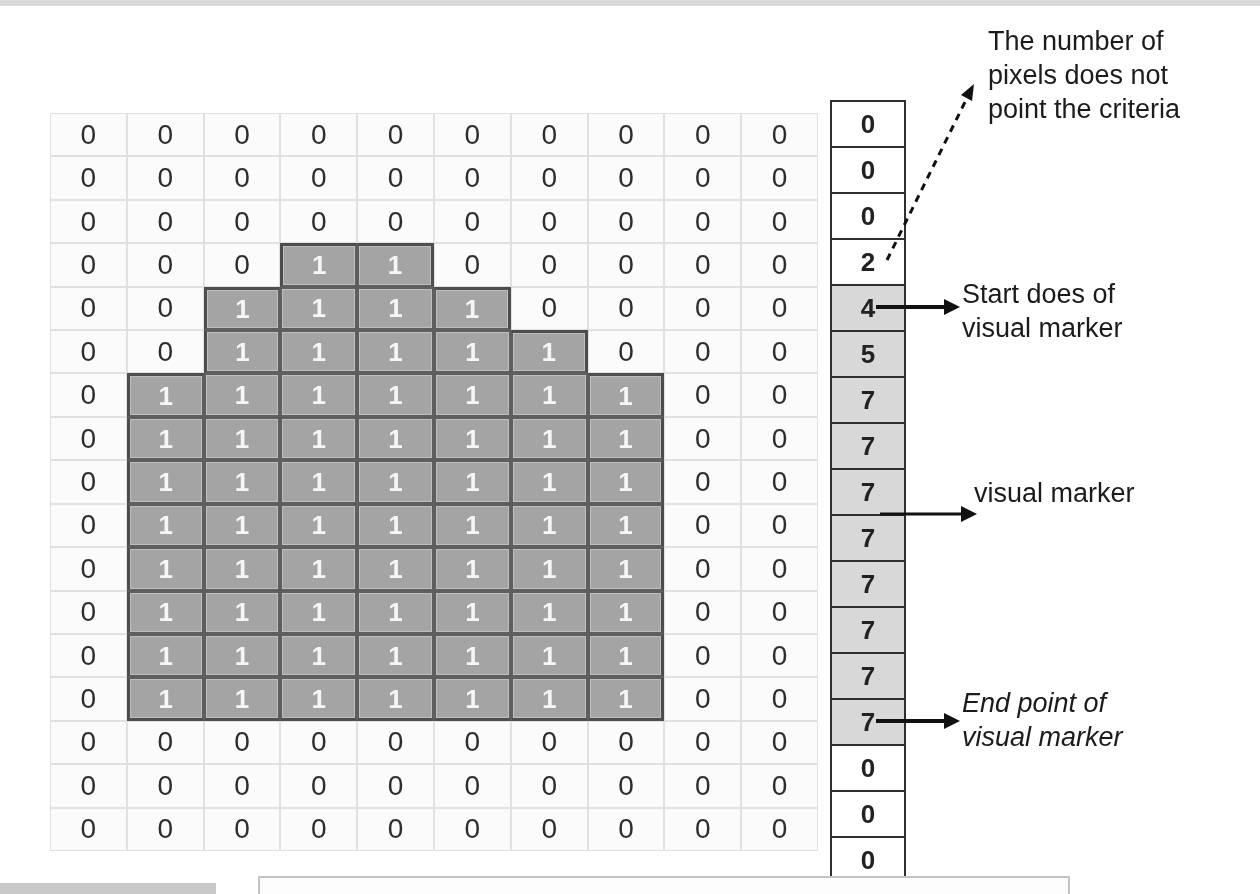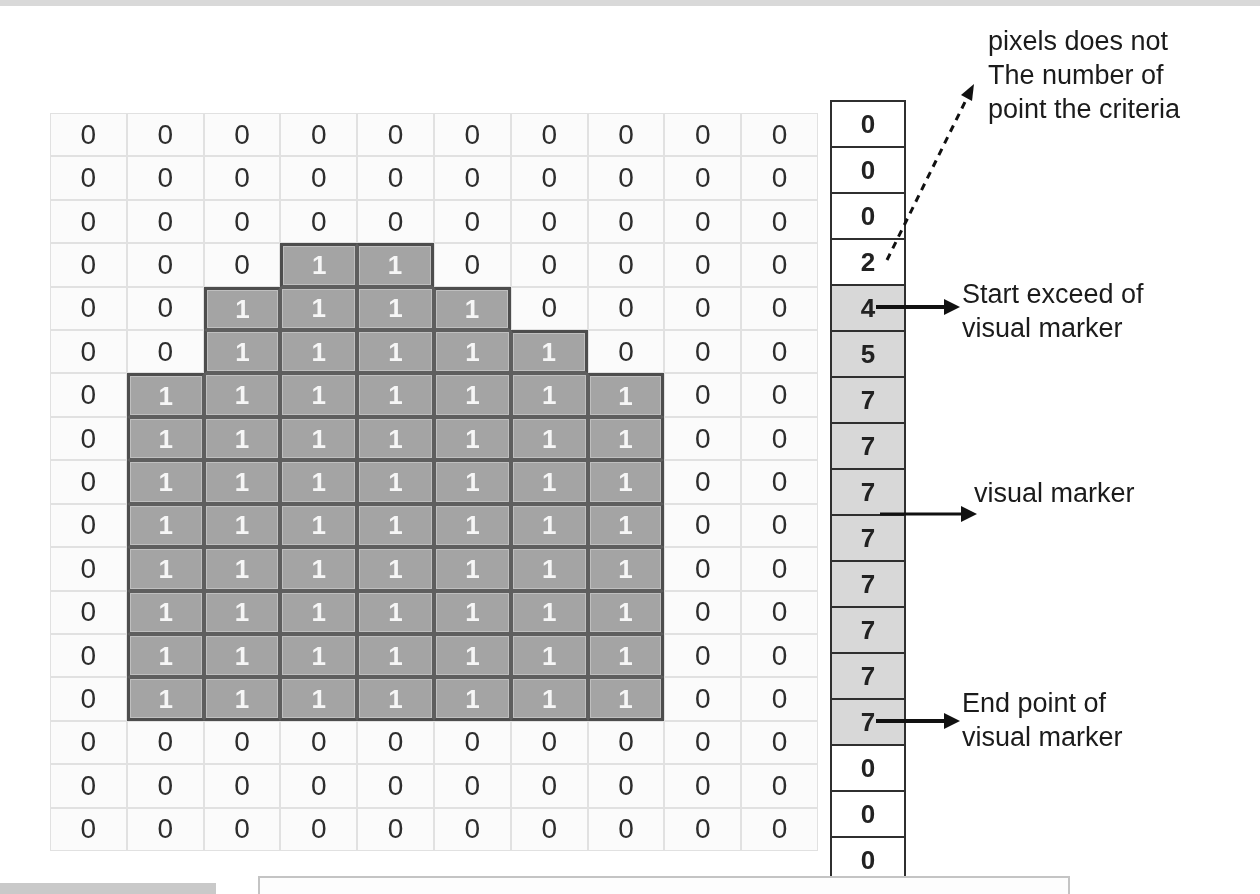--- a/index.html
+++ b/index.html
@@ -25,21 +25,21 @@
     box-sizing:border-box;width:76px;height:48px;margin-top:-2px;
     display:flex;align-items:center;justify-content:center;
     font-size:26px;font-weight:bold;
   }
   .sumcell:first-child{margin-top:0;}
   
   .ann{position:absolute;font-size:27px;line-height:34px;white-space:nowrap;}
   .ann-criteria{left:988px;top:24px;}
   .ann-start{left:962px;top:277px;}
   .ann-midpoint{left:974px;top:476px;}
-  .ann-end{left:962px;top:686px;}
+  .ann-end{left:962px;top:686px;font-style:italic;}
   .overlay{position:absolute;left:0;top:0;width:1260px;height:894px;pointer-events:none;}
   
   .bottom-left-strip{position:absolute;left:0;top:883px;width:216px;height:11px;background:#c9c9c9;}
   .bottom-box{
     position:absolute;left:258px;top:876px;width:812px;height:18px;
     background:#fdfdfd;border:2px solid #c4c4c4;border-bottom:none;box-sizing:border-box;
   }
 </style>
 </head>
 <body>
@@ -254,27 +254,27 @@
       <line x1="880" y1="514" x2="963" y2="514" stroke="#111" stroke-width="3"></line>
       <polygon points="977,514 961,506 961,522" fill="#111"></polygon>
     </g>
     <g>
       <line x1="876" y1="721" x2="946" y2="721" stroke="#111" stroke-width="4"></line>
       <polygon points="960,721 944,713 944,729" fill="#111"></polygon>
     </g>
   </svg>
 
   <div class="ann ann-criteria" style="color: rgb(27, 27, 27);">
+    <div>The number of</div>
     <div>pixels does not</div>
-    <div>The number of</div>
     <div>point the criteria</div>
   </div>
 
   <div class="ann ann-start" style="color: rgb(27, 27, 27);">
-    <div>Start exceed of</div>
+    <div>Start does of</div>
     <div>visual marker</div>
   </div>
 
   <div class="ann ann-midpoint" style="color: rgb(27, 27, 27);">
     <div>visual marker</div>
   </div>
 
   <div class="ann ann-end" style="color: rgb(27, 27, 27);">
     <div>End point of</div>
     <div>visual marker</div>

